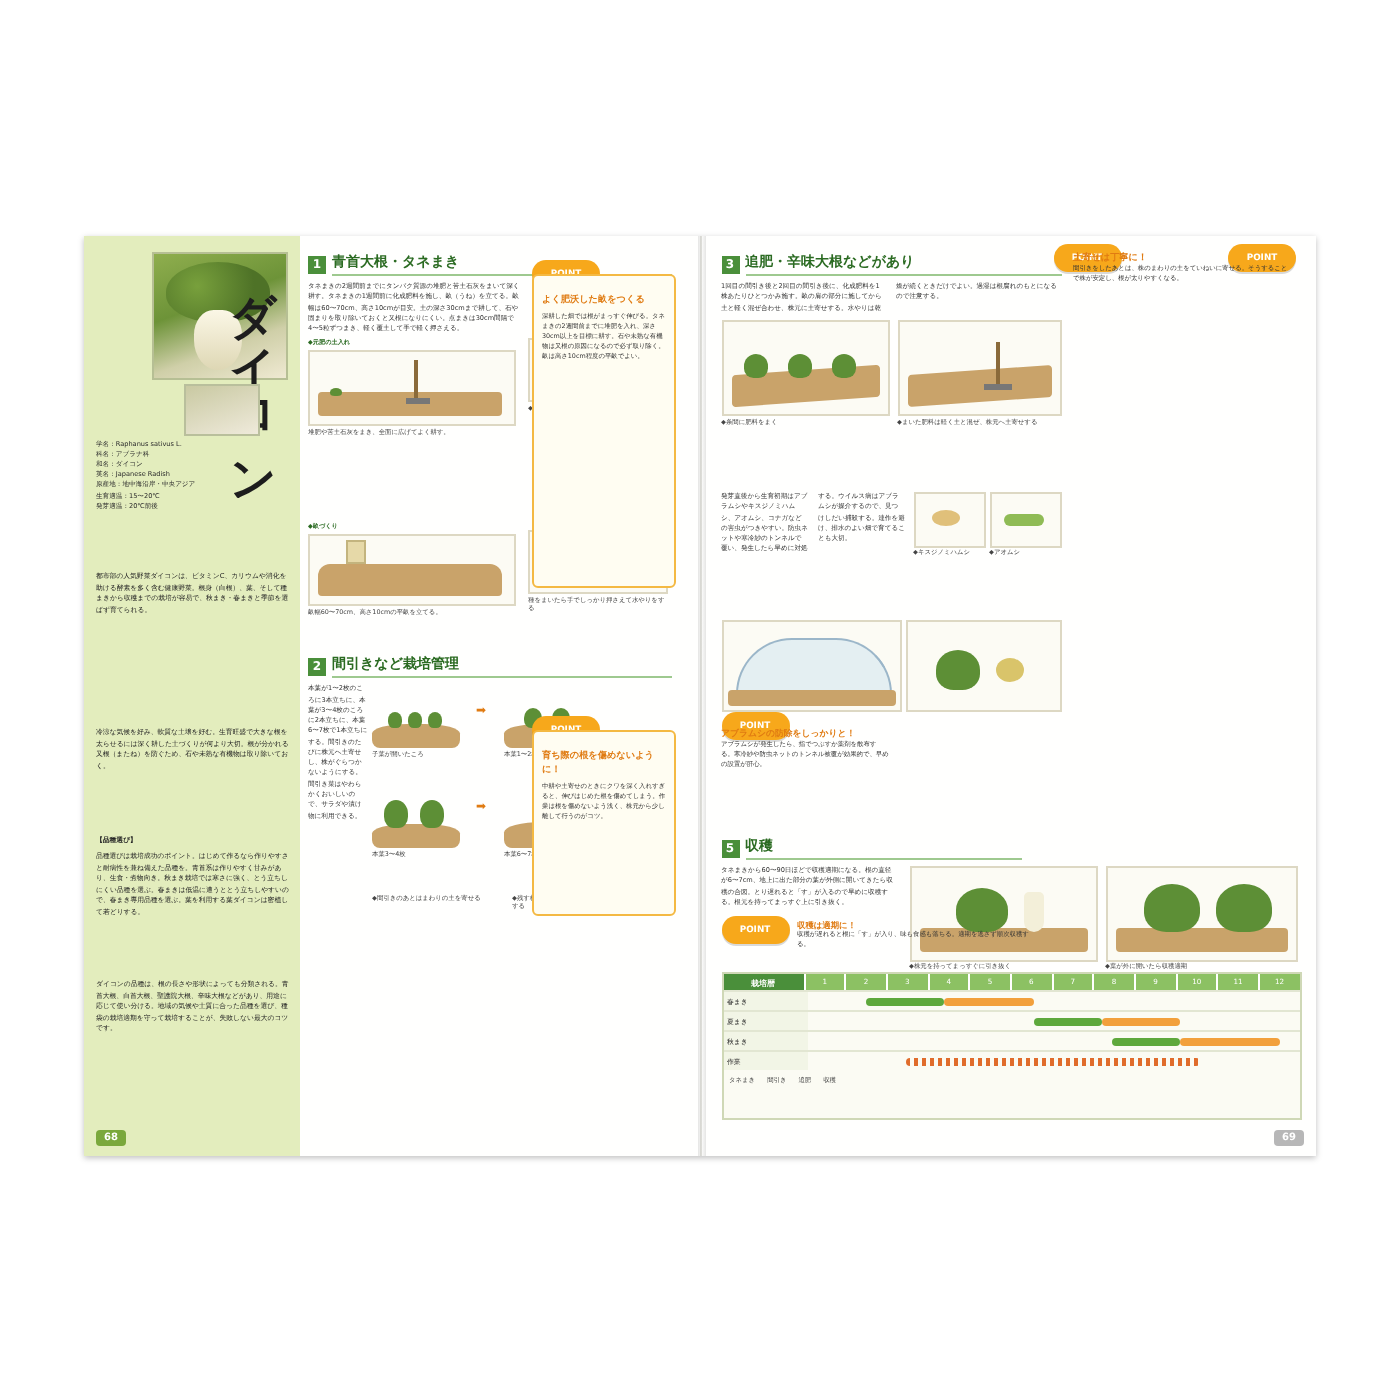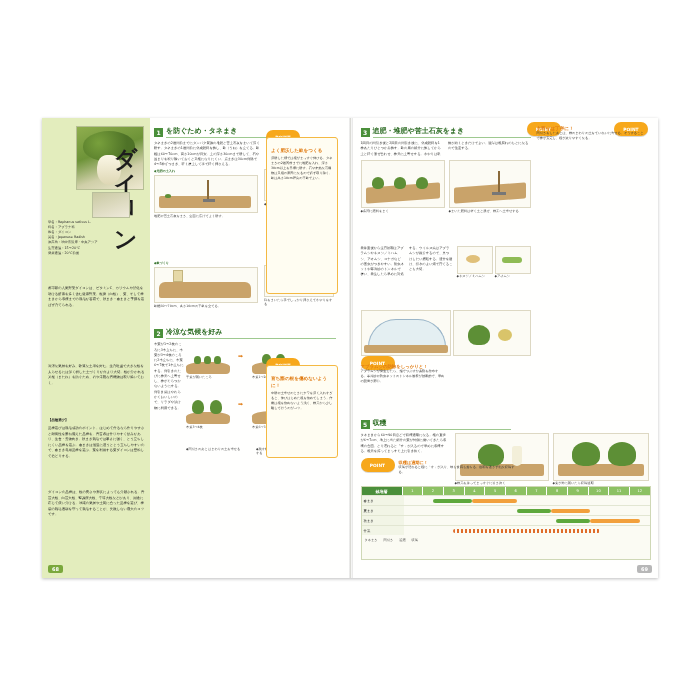--- a/index.html
+++ b/index.html
@@ -175,21 +175,21 @@
         <div class="lead2" style="top:300px;font-weight:bold">【品種選び】</div>
         <div class="lead2" style="top:308px">品種選びは栽培成功のポイント。はじめて作るなら作りやすさと耐病性を兼ね備えた品種を。青首系は作りやすく甘みがあり、生食・煮物向き。秋まき栽培では寒さに強く、とう立ちしにくい品種を選ぶ。春まきは低温に遭うととう立ちしやすいので、春まき専用品種を選ぶ。葉を利用する葉ダイコンは密植して若どりする。</div>
         <div class="lead2" style="top:372px">ダイコンの品種は、根の長さや形状によっても分類される。青首大根、白首大根、聖護院大根、辛味大根などがあり、用途に応じて使い分ける。地域の気候や土質に合った品種を選び、種袋の栽培適期を守って栽培することが、失敗しない最大のコツです。</div>
       </div>
 
       <div class="lp-col">
 
         <div>
           <div class="sec-head">
             <div class="sec-num">1</div>
-            <div class="sec-title">を防ぐため・タネまき</div>
+            <div class="sec-title">青首大根・タネまき</div>
           </div>
           <div class="body-txt" style="width:108px">タネまきの2週間前までにタンパク質源の堆肥と苦土石灰をまいて深く耕す。タネまきの1週間前に化成肥料を施し、畝（うね）を立てる。畝幅は60〜70cm、高さ10cmが目安。土の深さ30cmまで耕して、石や固まりを取り除いておくと又根になりにくい。点まきは30cm間隔で4〜5粒ずつまき、軽く覆土して手で軽く押さえる。</div>
 
           <div style="position:relative;height:92px;margin-top:2px;">
 
             <div style="position:absolute;left:0;top:0;width:104px;">
               <div class="small-label green-t">◆元肥の土入れ</div>
               <div class="box-i" style="height:36px;position:relative;margin-top:2px;">
                 <div class="soil" style="position:absolute;left:4px;bottom:4px;width:92px;height:12px;"></div>
                 <div style="position:absolute;left:52px;bottom:12px;width:2px;height:20px;background:#8a6a3a;"></div>
@@ -225,21 +225,21 @@
                 <div style="position:absolute;left:26px;bottom:16px;width:14px;height:8px;background:#f0dcc0;border-radius:6px 6px 0 0;"></div>
               </div>
               <div class="cap">種をまいたら手でしっかり押さえて水やりをする</div>
             </div>
           </div>
         </div>
 
         <div style="margin-top:6px;">
           <div class="sec-head">
             <div class="sec-num">2</div>
-            <div class="sec-title">冷涼な気候を好み</div>
+            <div class="sec-title">間引きなど栽培管理</div>
           </div>
           <div class="body-txt" style="width:30px;float:left;margin-right:3px;">本葉が1〜2枚のころに3本立ちに、本葉が3〜4枚のころに2本立ちに、本葉6〜7枚で1本立ちにする。間引きのたびに株元へ土寄せし、株がぐらつかないようにする。間引き菜はやわらかくおいしいので、サラダや漬け物に利用できる。</div>
 
           <div style="position:relative;height:122px;margin-left:32px;">
 
             <div style="position:absolute;left:0;top:2px;width:44px;height:30px;">
               <div class="soil" style="position:absolute;left:0;bottom:0;width:44px;height:12px;border-radius:40% 40% 4px 4px;"></div>
               <div class="plantdot" style="position:absolute;left:8px;bottom:10px;width:7px;height:8px;"></div>
               <div class="plantdot" style="position:absolute;left:18px;bottom:10px;width:7px;height:8px;"></div>
               <div class="plantdot" style="position:absolute;left:28px;bottom:10px;width:7px;height:8px;"></div>
@@ -286,21 +286,21 @@
 
       <div class="pgnum pgnum-l">68</div>
     </div>
 
     <div class="page page-right">
       <div class="rp">
 
         <div class="rp-col" style="left:10px;top:8px;width:170px;">
           <div class="sec-head">
             <div class="sec-num">3</div>
-            <div class="sec-title">追肥・堆肥や苦土石灰をまき</div>
+            <div class="sec-title">追肥・辛味大根などがあり</div>
           </div>
           <div class="body-txt col2">1回目の間引き後と2回目の間引き後に、化成肥料を1株あたりひとつかみ施す。畝の肩の部分に施してから土と軽く混ぜ合わせ、株元に土寄せする。水やりは乾燥が続くときだけでよい。過湿は根腐れのもとになるので注意する。</div>
 
           <div style="position:relative;height:72px;margin-top:3px;">
             <div class="box-i" style="position:absolute;left:0;top:0;width:82px;height:46px;">
               <div class="soil" style="position:absolute;left:4px;bottom:6px;width:74px;height:16px;transform:skewY(-4deg);"></div>
               <div class="plantdot" style="position:absolute;left:10px;bottom:18px;width:12px;height:12px;"></div>
               <div class="plantdot" style="position:absolute;left:32px;bottom:18px;width:12px;height:12px;"></div>
               <div class="plantdot" style="position:absolute;left:54px;bottom:18px;width:12px;height:12px;"></div>
             </div>

